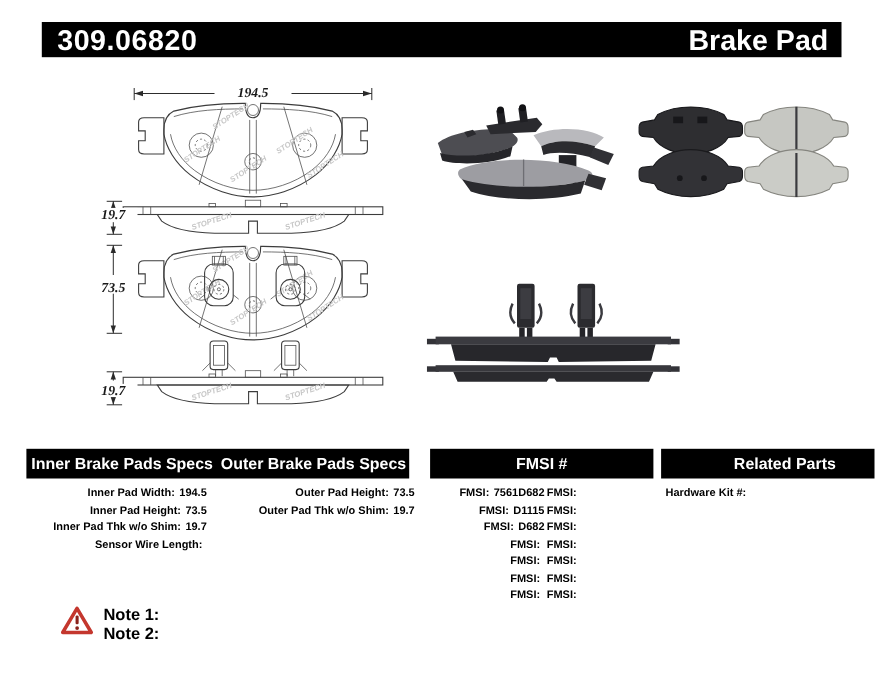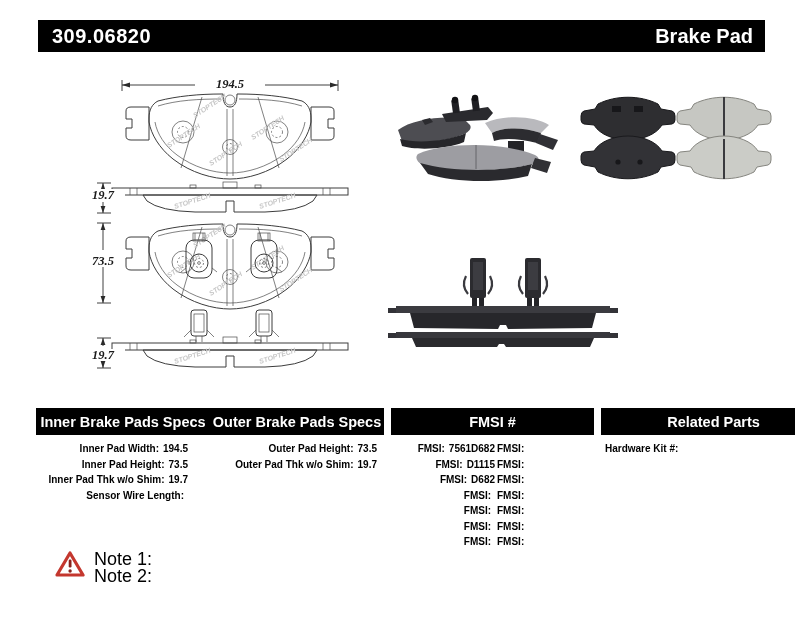--- a/index.html
+++ b/index.html
@@ -4,21 +4,21 @@
 <style>
   html,body{margin:0;padding:0;background:#fff;}
   .page{
     position:relative;width:800px;height:619px;background:#fff;overflow:hidden;
     font-family:"Liberation Sans",sans-serif;color:#000;
   }
   
   .hdr{
     position:absolute;left:38px;top:20px;width:727px;height:32px;background:#000;
     display:flex;align-items:center;justify-content:space-between;
-    color:#fff;font-weight:bold;font-size:20px;
+    color:#fff;font-weight:bold;font-size:26px;
   }
   .hdr .pn{padding-left:14px;letter-spacing:0.5px;}
   .hdr .pt{padding-right:12px;}
   
   .draw{position:absolute;left:85px;top:70px;}
   .dim{
     position:absolute;font-family:"Liberation Serif",serif;font-style:italic;font-weight:bold;
     font-size:12.5px;text-align:center;color:#1a1a1a;background:#fff;line-height:12px;
   }
   .dim.w{left:195px;top:78px;width:70px;}
@@ -27,35 +27,35 @@
   .dim.t2{left:81px;top:349px;width:44px;}
   
   .photoA{position:absolute;left:390px;top:92px;}
   .photoB{position:absolute;left:578px;top:92px;}
   .photoC{position:absolute;left:388px;top:248px;}
   
   .bar{
     position:absolute;top:408px;height:27px;background:#000;color:#fff;
     display:flex;align-items:center;font-weight:bold;font-size:14.5px;
   }
-  .bar1{left:36px;width:348px;}
+  .bar1{left:24px;width:348px;}
   .bar1 .half{flex:1;text-align:center;}
   .bar2{left:391px;width:203px;justify-content:center;}
   .bar3{left:601px;width:163px;justify-content:center;padding-left:31px;}
   .specs{position:absolute;top:441px;font-size:10px;font-weight:bold;line-height:15.5px;}
   .specs.innerT{left:36px;width:152px;text-align:right;}
   .specs.outerT{left:200px;width:177px;text-align:right;}
   .specs.fmsiL{left:395px;width:100px;text-align:right;}
   .specs.fmsiR{left:497px;width:100px;text-align:left;}
   .specs.rel{left:605px;width:158px;text-align:left;}
   .srow{white-space:nowrap;}
   .srow .v{margin-left:4px;}
   
   .warn{position:absolute;left:55px;top:550px;}
-  .notes{position:absolute;left:94px;top:551px;font-size:18px;font-weight:normal;line-height:17px;}
+  .notes{position:absolute;left:94px;top:551px;font-size:15px;font-weight:bold;line-height:17px;}
   svg{display:block;}
   .tl{stroke:#3c3c3c;fill:none;stroke-width:1;}
   .tl2{stroke:#4a4a4a;fill:none;stroke-width:0.7;}
   .dimln{stroke:#2a2a2a;stroke-width:0.9;fill:none;}
   .wm{font-family:"Liberation Sans",sans-serif;font-size:7px;font-style:italic;font-weight:bold;fill:#c7c7c7;}
 </style>
 </head>
 <body>
 
 <div class="page">

